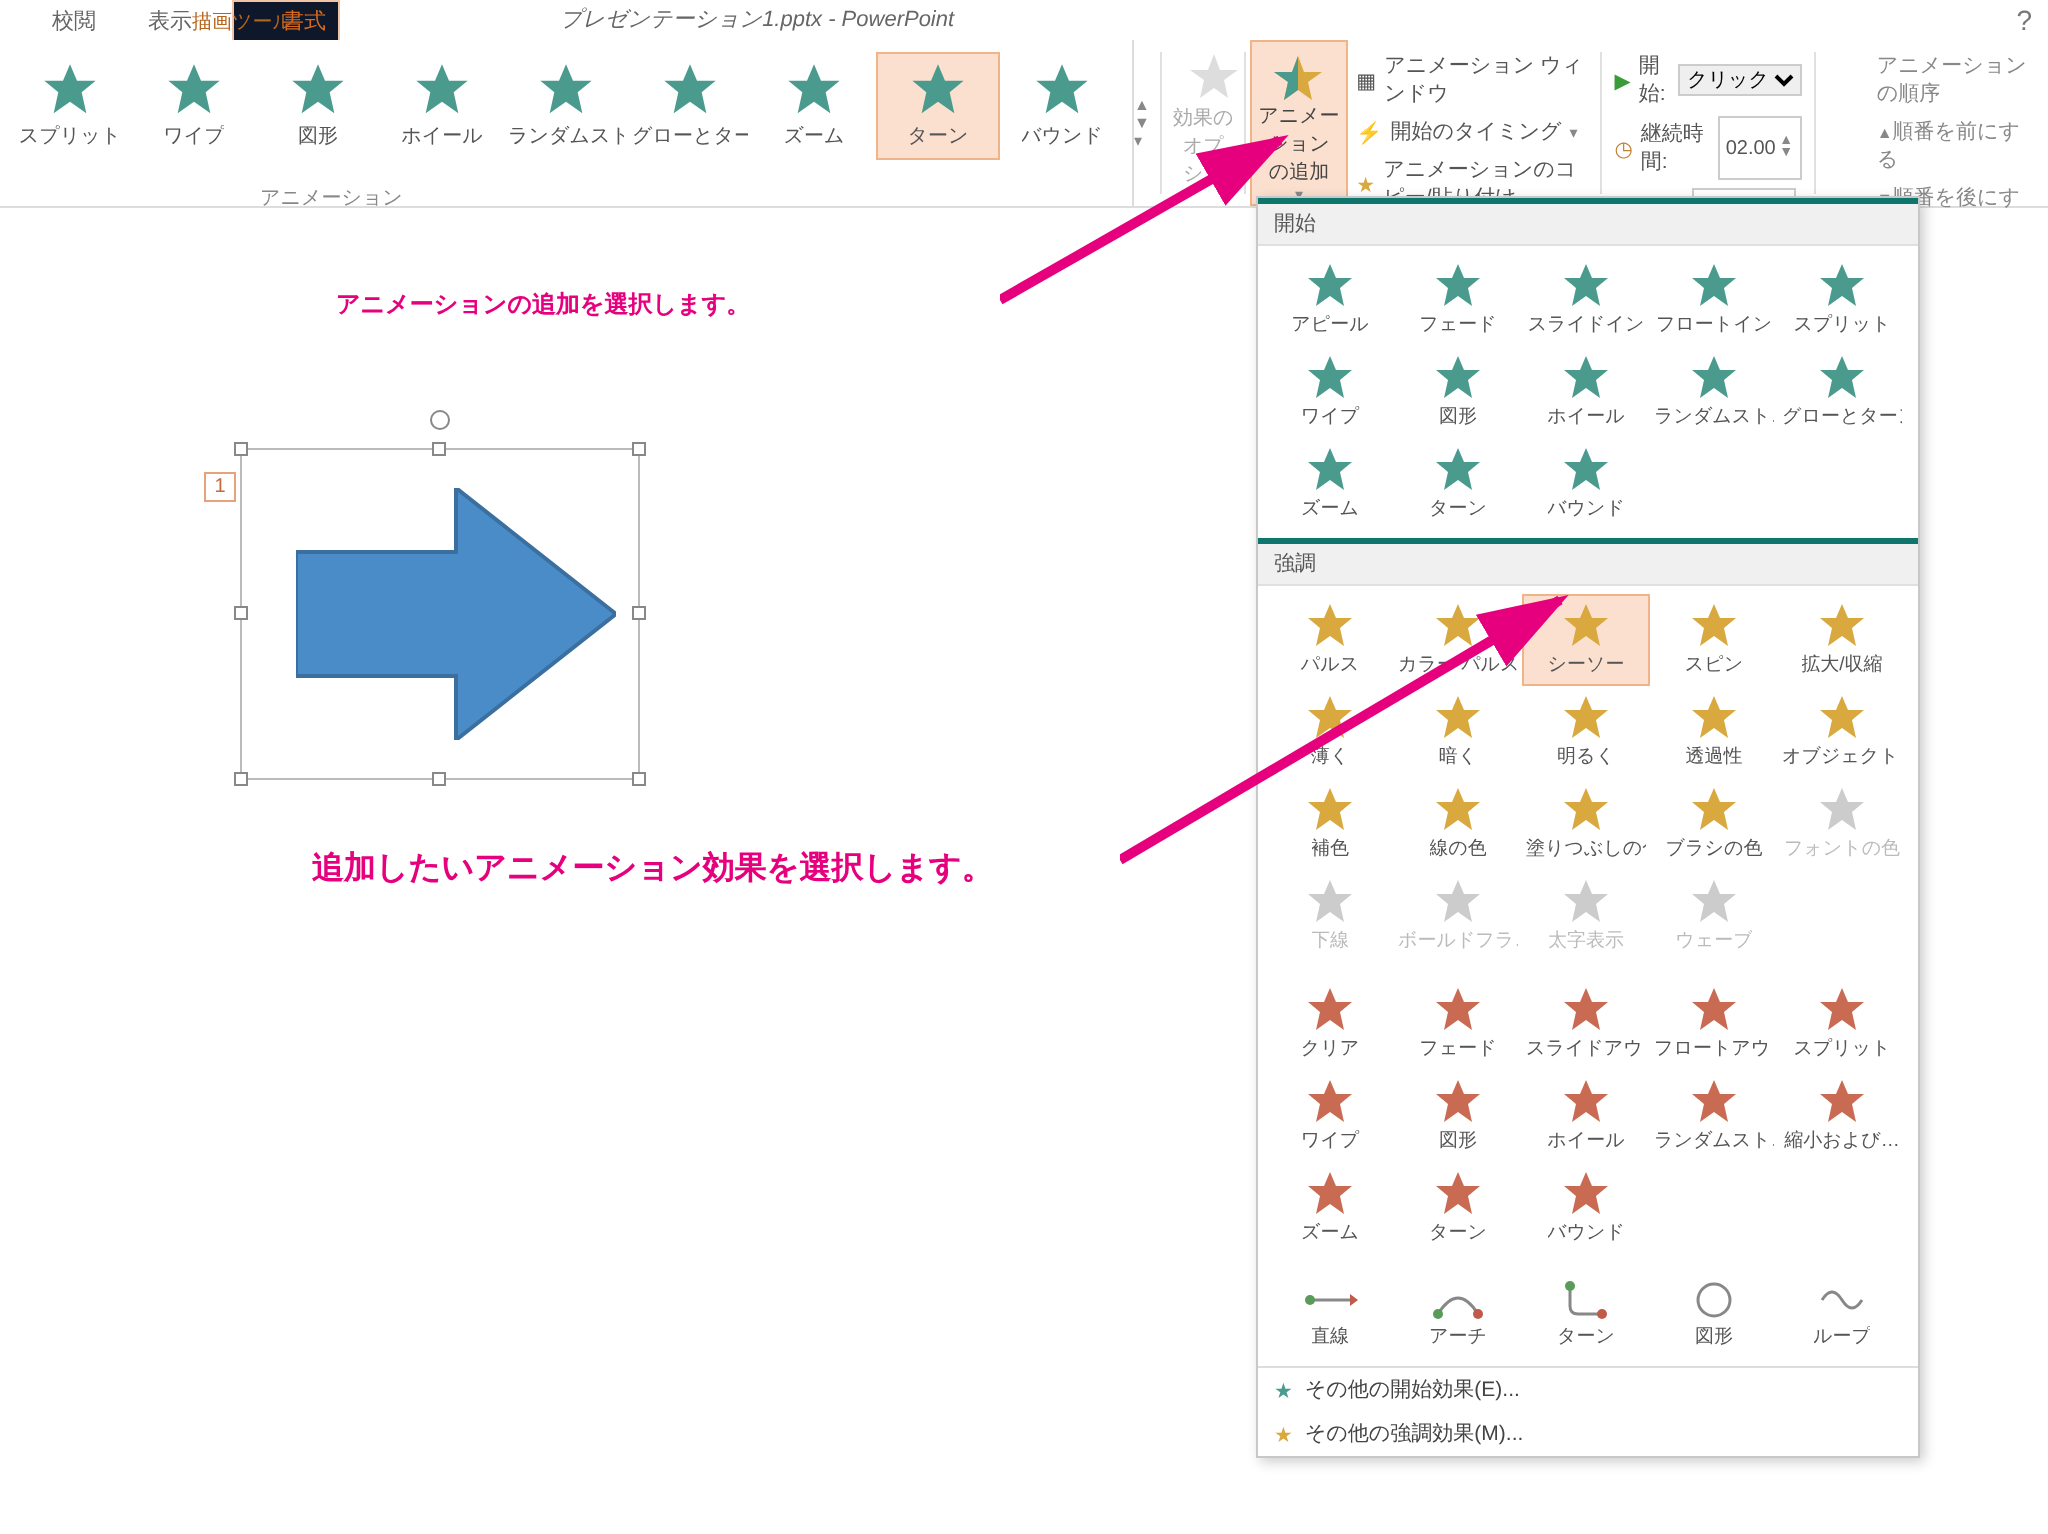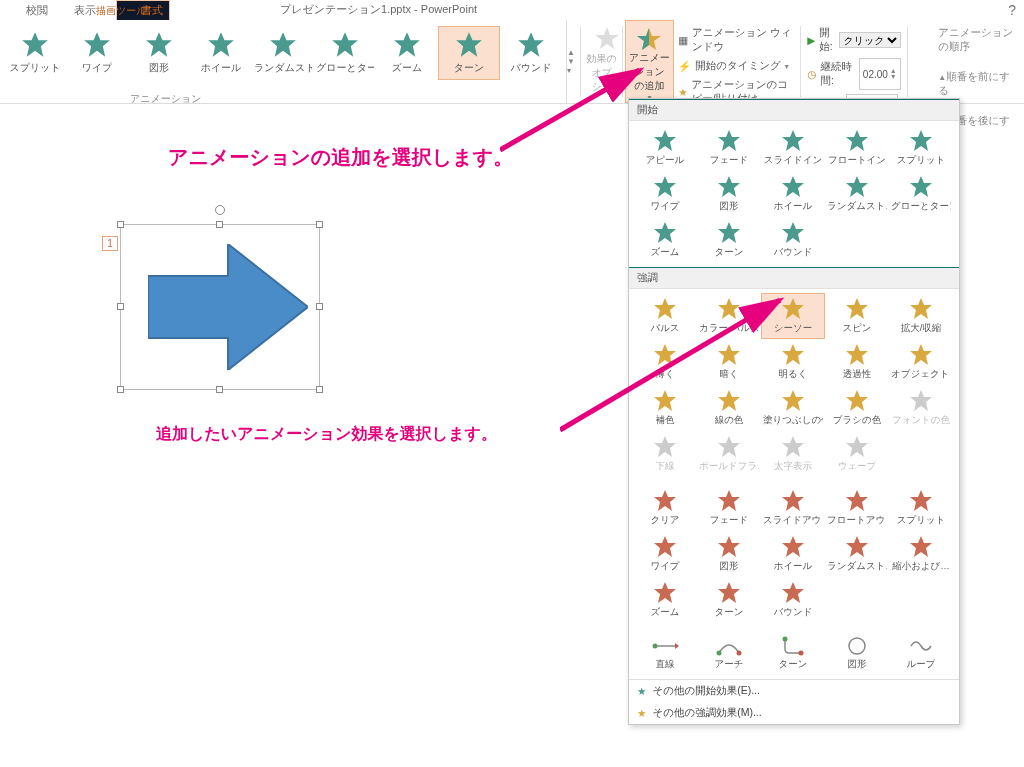--- a/index.html
+++ b/index.html
@@ -3,21 +3,21 @@
 <meta charset="utf-8">
 <style>
 * { box-sizing: border-box; margin: 0; padding: 0; font-family: "Meiryo UI", "Yu Gothic UI", sans-serif; }
 body { background: #fff; width: 1024px; height: 767px; overflow: hidden; position: relative; font-size: 11px; color: #444; }
 
 
 .tabs { display: flex; align-items: flex-end; height: 20px; padding-left: 20px; gap: 14px; background: #fff; }
 .tab { font-size: 11px; color: #666; padding: 2px 6px; }
 .tab.context { background: #0f172a; color: #d66b1f; border: 1px solid #f0c4a4; border-bottom: none; padding-left: 24px; }
 .context-group-label { position: absolute; top: 4px; left: 96px; font-size: 10px; color: #b5651d; }
-.title { position: absolute; top: 2px; left: 280px; font-size: 11px; color: #666; }
+.title { position: absolute; top: 2px; left: 280px; font-size: 11px; color: #666; font-style: italic; }
 .help-q { position: absolute; top: 2px; right: 8px; font-size: 14px; color: #777; }
 
 
 .ribbon { display: flex; border-bottom: 1px solid #ddd; height: 84px; background: #fff; }
 .anim-gallery { display: flex; align-items: flex-start; padding: 6px 4px; gap: 0; }
 .anim-item { display: flex; flex-direction: column; align-items: center; width: 62px; padding: 4px 0; border: 1px solid transparent; }
 .anim-item .lbl { font-size: 10px; color: #555; margin-top: 2px; text-align: center; white-space: nowrap; overflow: hidden; max-width: 58px; }
 .anim-item.sel { background: #fbe0cf; border: 1px solid #f0b488; }
 .gallery-more { width: 16px; align-self: stretch; border-left: 1px solid #ddd; display: flex; flex-direction: column; justify-content: center; color: #888; font-size: 8px; }
 .group-label { position: absolute; top: 92px; left: 130px; font-size: 10px; color: #888; }
@@ -28,45 +28,45 @@
 .add-anim-btn { display: flex; flex-direction: column; align-items: center; width: 64px; padding-top: 6px; font-size: 10px; background: #fbe0cf; border: 1px solid #f0b488; }
 
 .adv-opts { padding: 6px 4px; font-size: 10.5px; color: #555; display: flex; flex-direction: column; gap: 5px; width: 160px; }
 .adv-opts .row { display: flex; align-items: center; gap: 4px; }
 
 .timing { padding: 6px 4px; font-size: 10.5px; color: #555; display: flex; flex-direction: column; gap: 4px; width: 130px; }
 .timing .row { display: flex; align-items: center; gap: 4px; }
 .timing .field { border: 1px solid #ccc; width: 52px; height: 32px; font-size: 10px; padding: 0 3px; display: flex; align-items: center; justify-content: space-between; }
 .timing select { border: 1px solid #ccc; font-size: 10px; height: 16px; width: 62px; }
 
-.reorder { padding: 6px 4px; font-size: 10.5px; color: #888; display: flex; flex-direction: column; gap: 16px; margin-left: 25px; }
+.reorder { padding: 6px 4px; font-size: 10.5px; color: #888; display: flex; flex-direction: column; gap: 5px; margin-left: 25px; }
 .shape-sel { position: absolute; top: 224px; left: 120px; width: 200px; height: 166px; border: 1px solid #bbb; }
 .handle { position: absolute; width: 7px; height: 7px; background: #fff; border: 1px solid #888; }
 .h-tl { top: -4px; left: -4px; } .h-tr { top: -4px; right: -4px; }
 .h-bl { bottom: -4px; left: -4px; } .h-br { bottom: -4px; right: -4px; }
 .h-t { top: -4px; left: 50%; margin-left: -4px; } .h-b { bottom: -4px; left: 50%; margin-left: -4px; }
 .h-l { top: 50%; left: -4px; margin-top: -4px; } .h-r { top: 50%; right: -4px; margin-top: -4px; }
 .rot { position: absolute; top: -20px; left: 50%; margin-left: -5px; width: 10px; height: 10px; border: 1px solid #888; border-radius: 50%; background: #fff; }
 .anim-tag { position: absolute; top: 236px; left: 102px; width: 16px; height: 15px; background: #fff; border: 1px solid #e8a27a; color: #c56a3a; font-size: 10px; display: flex; align-items: center; justify-content: center; }
 
 .arrow-shape { position: absolute; top: 244px; left: 148px; }
 
 
 .dropdown { position: absolute; top: 98px; left: 628px; width: 332px; border: 1px solid #c8c8c8; background: #fff; box-shadow: 2px 2px 6px rgba(0,0,0,0.2); font-size: 10.5px; }
-.dd-section-h { background: #f0f0f0; padding: 3px 8px; color: #555; border-top: 1px solid #0f766e; border-bottom: 1px solid #e0e0e0; }
+.dd-section-h { background: #f0f0f0; padding: 3px 8px; color: #555; border-top: 3px solid #0f766e; border-bottom: 1px solid #e0e0e0; }
 .dd-grid { display: flex; flex-wrap: wrap; padding: 4px; }
 .dd-item { width: 64px; display: flex; flex-direction: column; align-items: center; padding: 3px 0; border: 1px solid transparent; }
 .dd-item .lbl { font-size: 9.5px; color: #555; margin-top: 1px; white-space: nowrap; overflow: hidden; max-width: 60px; text-align: right; }
 .dd-item.sel { background: #fbe0cf; border: 1px solid #f0b488; }
 .dd-item.dis .lbl { color: #bbb; }
 .dd-footer { border-top: 1px solid #ddd; }
 .dd-footer .frow { display: flex; align-items: center; gap: 6px; padding: 4px 8px; }
 
 
-.anno1 { position: absolute; top: 144px; left: 168px; color: #e6007e; font-size: 20px; font-weight: bold; }
+.anno1 { position: absolute; top: 144px; left: 168px; color: #e6007e; font-size: 12px; font-weight: bold; }
 .anno2 { position: absolute; top: 424px; left: 156px; color: #e6007e; font-size: 16px; font-weight: bold; }
 .arrow-svg { position: absolute; pointer-events: none; }
 
 .tri { font-size: 8px; color: #888; }
 .spin-arrows { font-size: 7px; color: #888; line-height: 6px; }
 </style>
 </head>
 <body>
 
 <div class="context-group-label">描画ツール</div>

